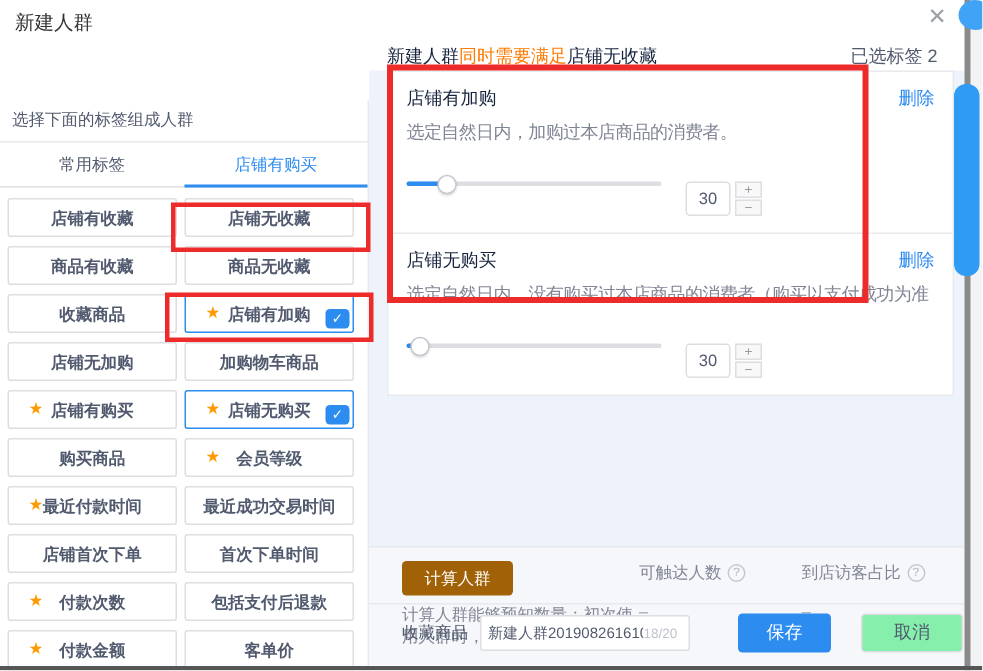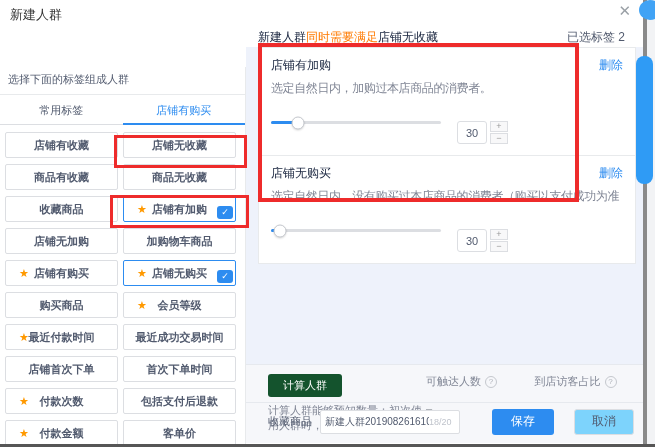--- a/index.html
+++ b/index.html
@@ -42,33 +42,33 @@
   .slider-thumb { position:absolute; top:50%; width:13px; height:13px; background:#fff; border:1px solid #c5c8ce; border-radius:50%; transform:translate(-50%,-50%); box-shadow:0 1px 2px rgba(0,0,0,.15); cursor:grab; }
   .val-input { margin-left:16px; width:30px; height:23px; border:1px solid #dcdee2; border-radius:3px; text-align:center; font-size:11px; color:#515a6e; background:#fff; }
   .stepper { margin-left:3px; display:flex; flex-direction:column; }
   .step-btn { width:18px; height:11px; border:1px solid #dcdee2; background:#f8f8f9; color:#999; font-size:9px; line-height:9px; text-align:center; cursor:pointer; }
   .step-btn.minus { margin-top:1px; }
 
   
   .stats { position:absolute; left:0; right:0; top:317px; bottom:0; background:#f6f7fa; border-top:1px solid #e6e9ee; }
   .stats-row { display:flex; padding:9px 0 0 22px; }
   .stats-col1 { width:184px; }
-  .calc-btn { display:inline-block; padding:4px 15px; background:#14532d; color:#fff; font-size:11px; border-radius:3px; cursor:pointer; }
+  .calc-btn { display:inline-block; padding:4px 15px; background:#a16207; color:#fff; font-size:11px; border-radius:3px; cursor:pointer; }
   .calc-note { margin-top:6px; width:158px; font-size:11px; color:#808695; line-height:1.35; }
   .metric { width:130px; font-size:11px; color:#808695; }
   .metric-label { display:flex; align-items:center; gap:4px; }
   .help-i { display:inline-block; width:12px; height:12px; border:1px solid #c5c8ce; border-radius:50%; color:#b0b3b9; font-size:8px; line-height:10px; text-align:center; cursor:pointer; }
   .metric-val { margin-top:13px; color:#9aa0a6; }
   .footer-row { position:absolute; left:0; right:0; bottom:3px; height:38px; border-top:1px solid #e6e9ee; display:flex; align-items:center; padding-left:22px; }
   .name-label { font-size:11px; color:#515a6e; }
   .name-box { margin-left:8px; width:140px; height:24px; border:1px solid #dcdee2; border-radius:2px; background:#fff; display:flex; align-items:center; padding:0 4px; }
   .name-input { border:none; outline:none; width:104px; font-size:10px; color:#515a6e; background:transparent; }
   .name-counter { font-size:9px; color:#c0c4cc; white-space:nowrap; }
   .save-btn { margin-left:32px; width:62px; height:26px; background:#2d8cf0; color:#fff; font-size:12px; border:none; border-radius:3px; cursor:pointer; }
-  .cancel-btn { margin-left:20px; width:60px; height:26px; background:#7dd3fc; color:#515a6e; font-size:12px; border:1px solid #dcdee2; border-radius:3px; cursor:pointer; }
+  .cancel-btn { margin-left:20px; width:68px; height:26px; background:#86efac; color:#515a6e; font-size:12px; border:1px solid #dcdee2; border-radius:3px; cursor:pointer; }
 
   
   .right-gutter { position:absolute; right:0; top:0; width:8px; height:100%; background:#f2f3f5; }
   .scroll-track { position:absolute; right:8px; top:0; width:4px; height:100%; background:#8a8a8a; }
   .float-thumb { position:absolute; right:2px; top:56px; width:17px; height:128px; background:#2f9bf5; border-radius:8px; z-index:5; cursor:pointer; }
   .float-circle { position:absolute; right:-6px; top:0; width:22px; height:20px; background:#41a3f5; border-radius:50%; z-index:5; cursor:pointer; }
   .bottom-bar { position:absolute; left:0; bottom:0; width:100%; height:3px; background:#565656; z-index:6; }
 
   
   .red-box { position:absolute; border:3px solid #ee2b2b; z-index:10; pointer-events:none; }

